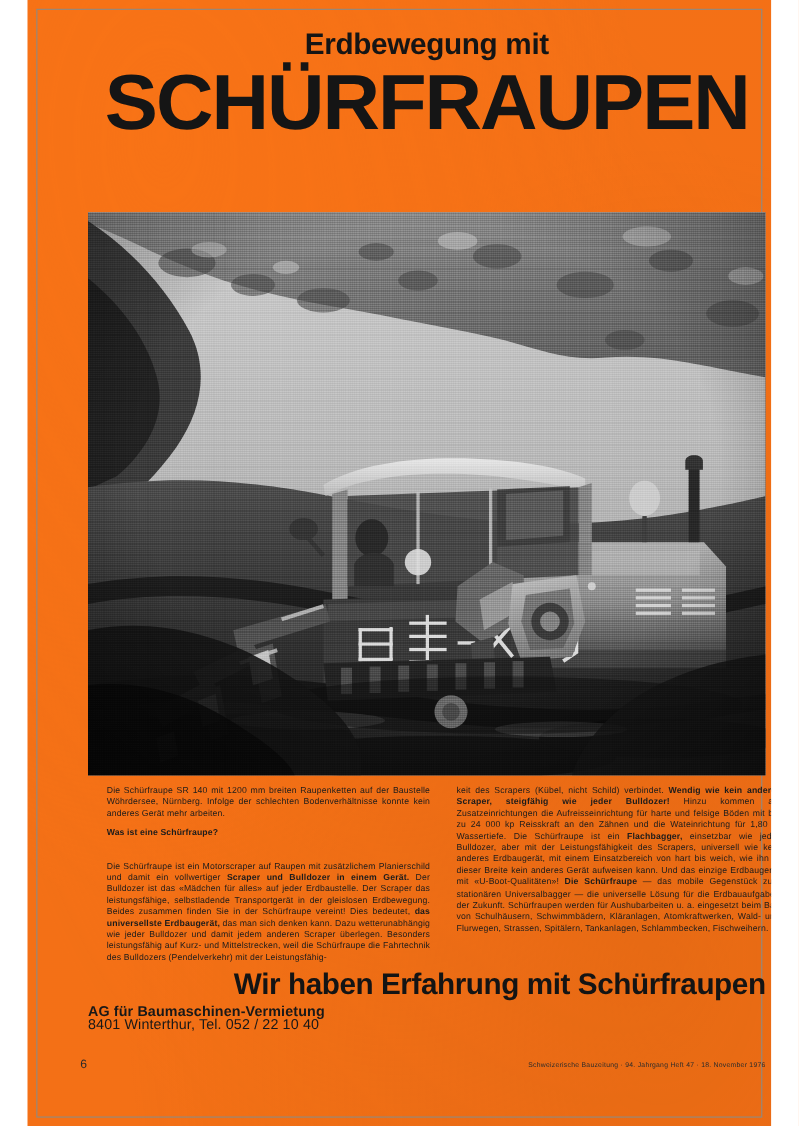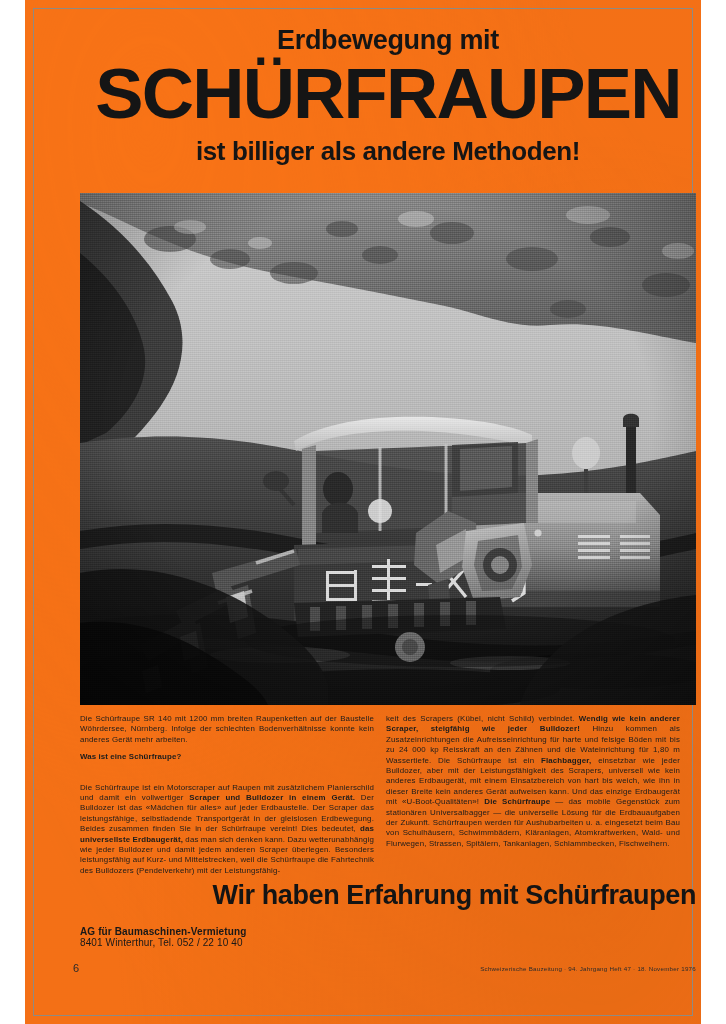--- a/index.html
+++ b/index.html
@@ -109,25 +109,25 @@
     opacity: 0.32;
     background-image:
       repeating-linear-gradient(0deg, rgba(0,0,0,0.35) 0px, rgba(0,0,0,0.35) 1px, rgba(255,255,255,0.18) 1px, rgba(255,255,255,0.18) 2px),
       repeating-linear-gradient(90deg, rgba(0,0,0,0.22) 0px, rgba(0,0,0,0.22) 1px, rgba(255,255,255,0.12) 1px, rgba(255,255,255,0.12) 2px);
     mix-blend-mode: overlay;
   }
 
   
   .columns {
     position: absolute;
-    left: 0;
+    left: 17px;
     top: 714px;
     width: 616px;
     display: flex;
-    gap: 12px;
+    gap: 24px;
   }
   .col {
     width: 294px;
     font-size: 7.9px;
     line-height: 10.4px;
     color: #1c1c1c;
     text-align: justify;
     letter-spacing: 0.15px;
   }
   .col p { margin: 0 0 7px 0; }
@@ -157,26 +157,25 @@
   .contacts {
     position: absolute;
     left: 0;
     top: 915px;
     width: 616px;
     height: 42px;
   }
   .contact {
     position: absolute;
     top: 0;
-    font-size: 10px;
+    font-size: 13px;
     line-height: 10.6px;
     color: #181818;
     letter-spacing: 0.12px;
     white-space: nowrap;
-    margin-top: 12px;
   }
   .contact .name { font-weight: 700; }
   .contact .line { display: block; }
   .c1 { left: 0; }
   .c2 { left: 251px; }
   .c3 { left: 482px; }
   .tabcell { display: inline-block; }
 
   
   .page-number {
@@ -201,21 +200,20 @@
 
 <div class="page">
   <div class="paper-grain"></div>
   <div class="scan-frame"></div>
 
   <div class="content">
 
     <div class="headline-block">
       <div class="kicker">Erdbewegung mit</div>
       <div class="hero">SCHÜRFRAUPEN</div>
-      <div class="subline">ist billiger als andere Methoden!</div>
     </div>
 
     <div class="photo">
       <svg viewBox="0 0 616 512" preserveAspectRatio="none">
         <defs>
           <linearGradient id="gSky" x1="0" y1="0" x2="0" y2="1">
             <stop offset="0%" stop-color="#cfccc3"></stop>
             <stop offset="100%" stop-color="#a5a199"></stop>
           </linearGradient>
           <linearGradient id="gSlope" x1="0" y1="0" x2="0.3" y2="1">

